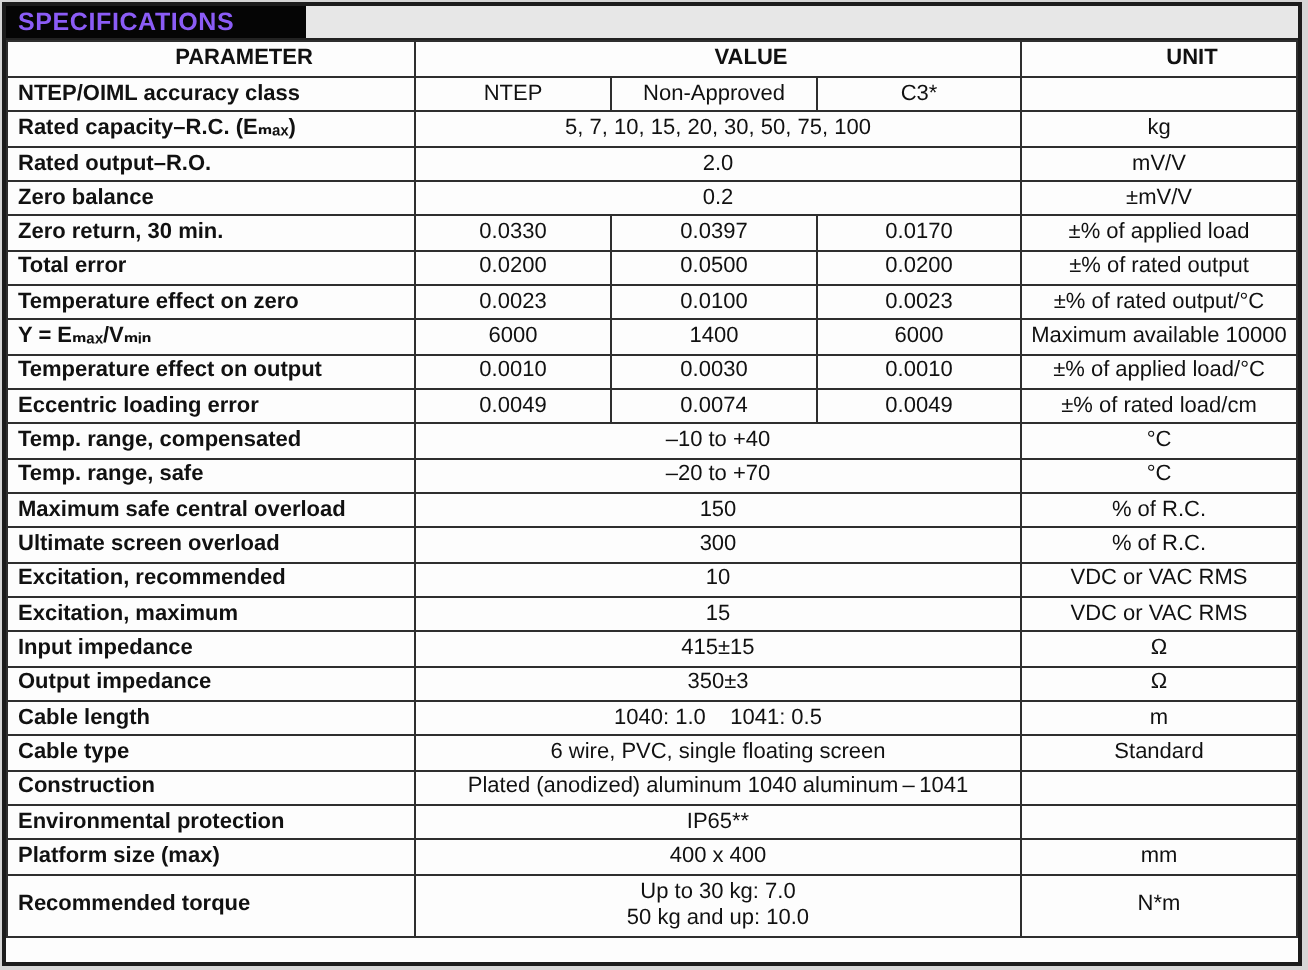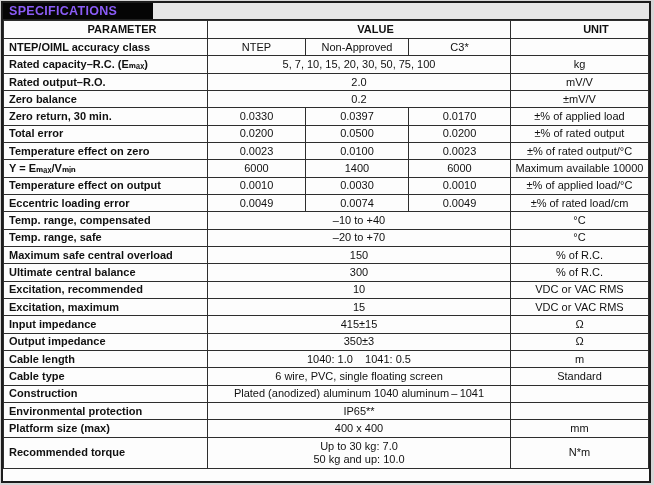--- a/index.html
+++ b/index.html
@@ -174,21 +174,21 @@
             <td class="param">Temp. range, safe</td>
             <td class="val" colspan="3">–20 to +70</td>
             <td class="unit">°C</td>
           </tr>
           <tr>
             <td class="param">Maximum safe central overload</td>
             <td class="val" colspan="3">150</td>
             <td class="unit">% of R.C.</td>
           </tr>
           <tr>
-            <td class="param">Ultimate central balance</td>
+            <td class="param">Ultimate screen overload</td>
             <td class="val" colspan="3">300</td>
             <td class="unit">% of R.C.</td>
           </tr>
           <tr>
             <td class="param">Excitation, recommended</td>
             <td class="val" colspan="3">10</td>
             <td class="unit">VDC or VAC RMS</td>
           </tr>
           <tr>
             <td class="param">Excitation, maximum</td>

